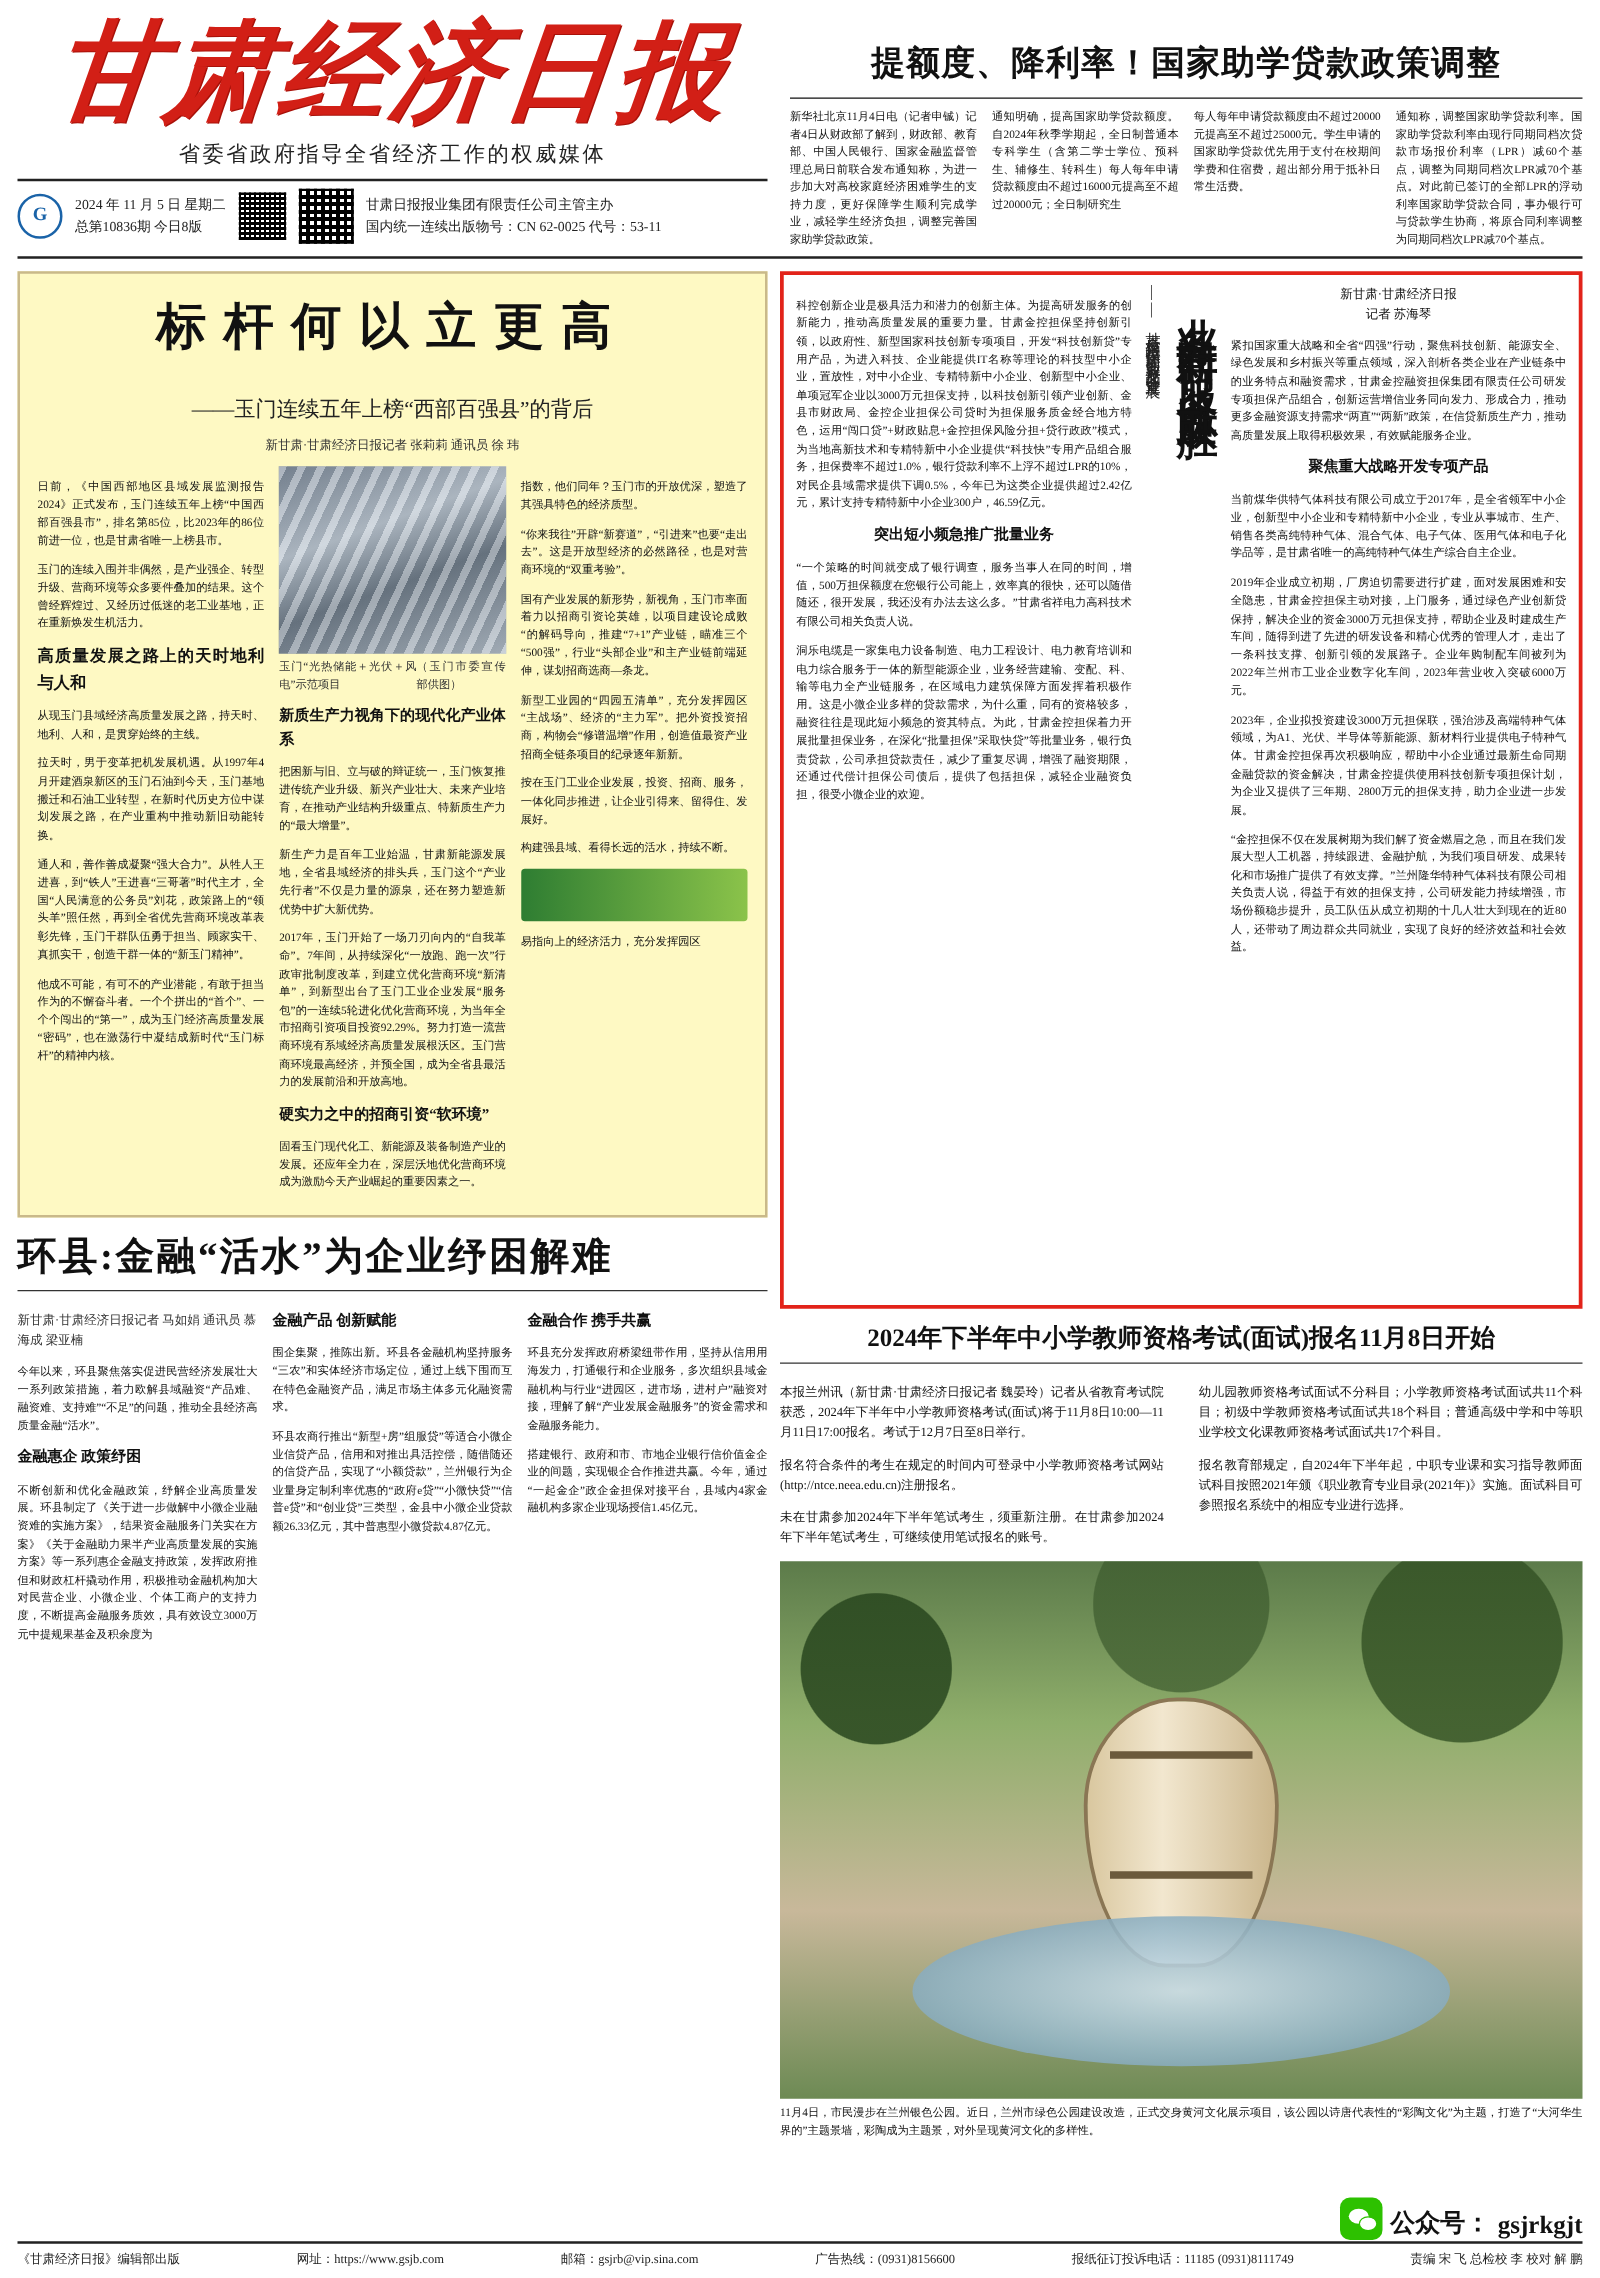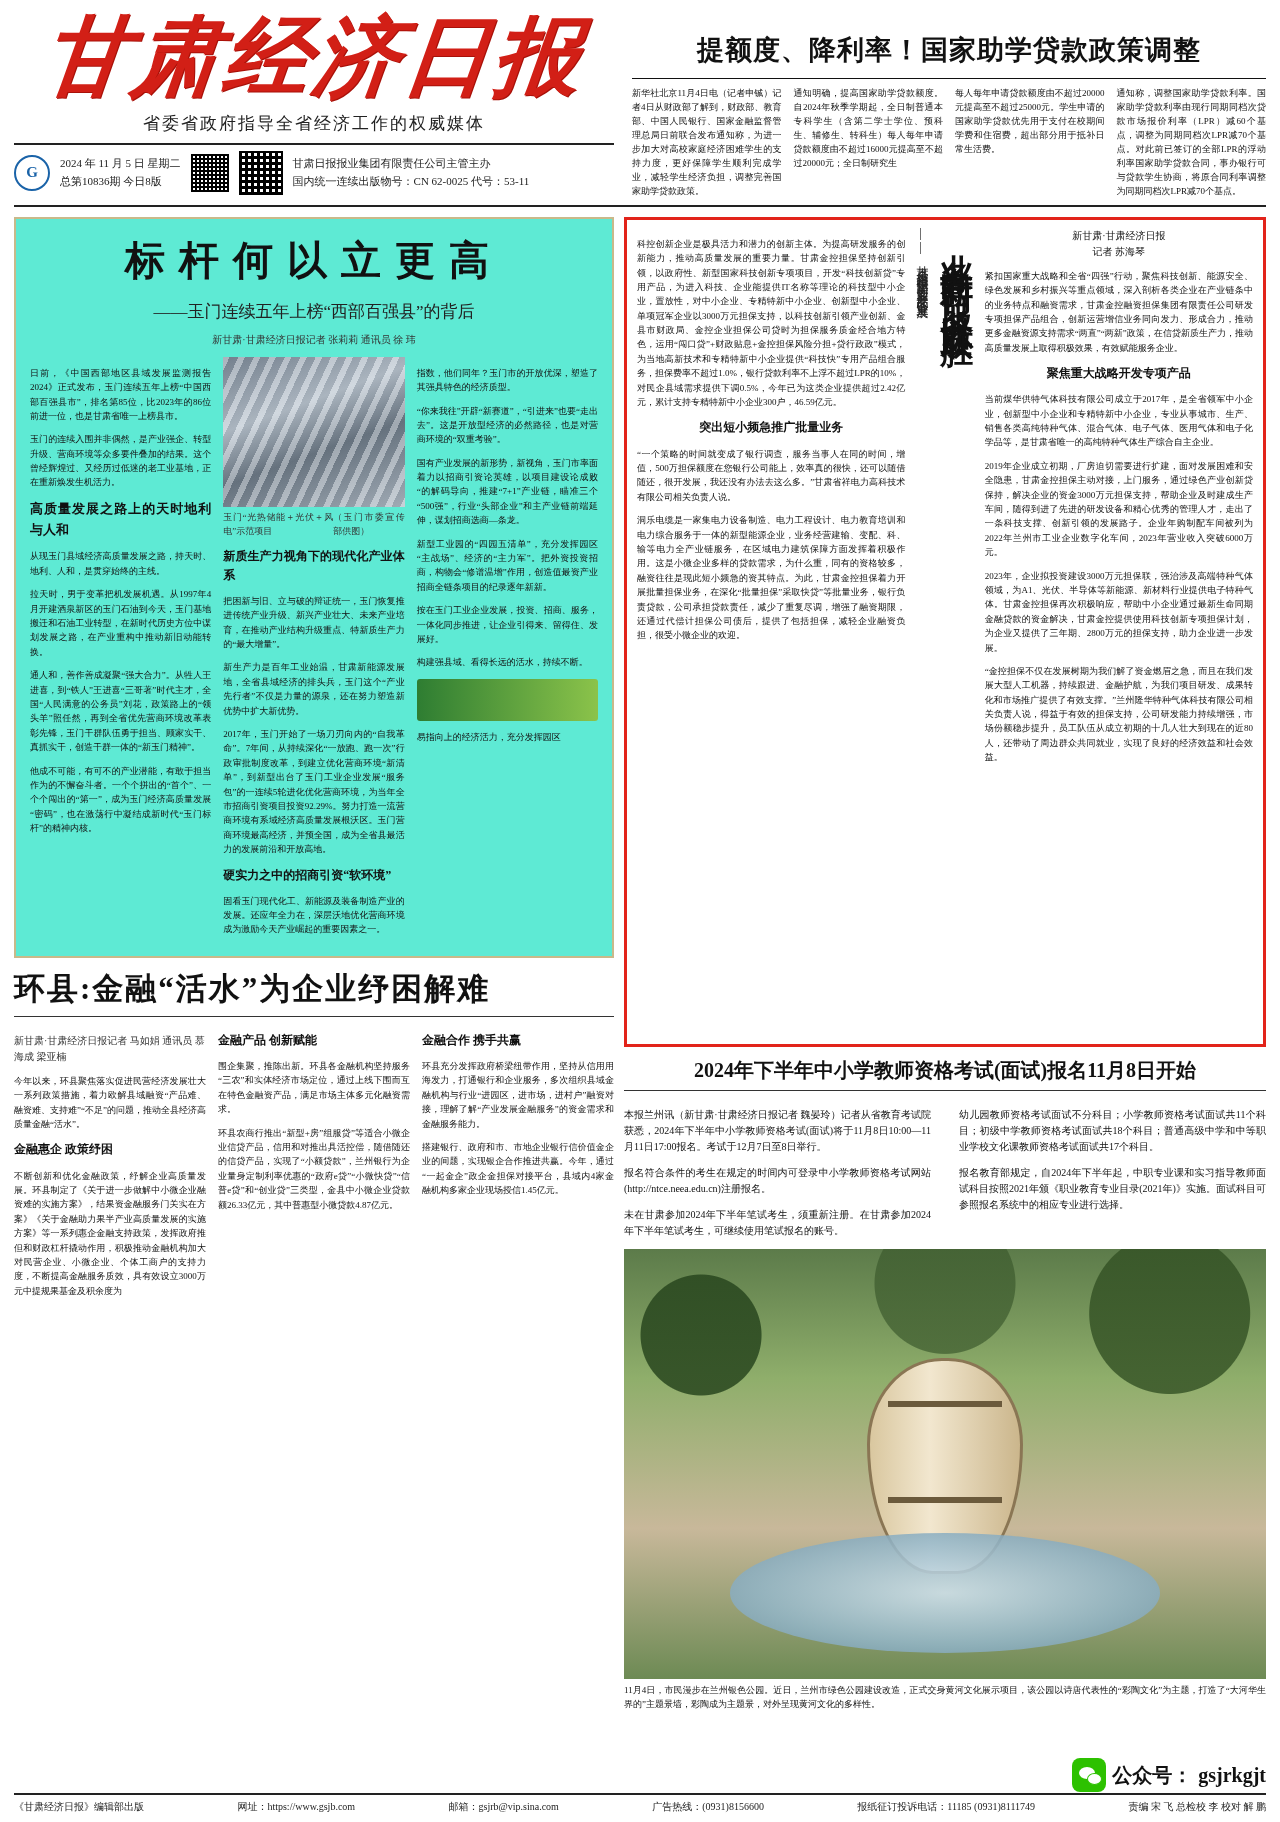--- a/index.html
+++ b/index.html
@@ -29,23 +29,23 @@
   .headline-top{font-size:27px;font-weight:bold;letter-spacing:1px;color:#111;text-align:center;padding-top:18px;}
   .hr-red{border-top:1px solid #111;margin:10px 0 8px;}
   .top-cols{display:flex;gap:12px;font-size:9px;line-height:1.55;text-align:justify;}
   .top-cols > div{flex:1;}
 
   
   .main{display:flex;gap:10px;margin-top:10px;}
   .col-left{width:600px;flex:0 0 600px;}
   .col-right{flex:1;}
 
-  .lead-box{border:2px solid #c9b98a;background:#5eead4;padding:14px 14px 10px;}
+  .lead-box{border:2px solid #c9b98a;background:#fef9c3;padding:14px 14px 10px;}
   .lead-title{font-size:40px;font-weight:bold;letter-spacing:14px;text-align:center;color:#111;}
-  .lead-sub{font-size:17px;text-align:center;margin-top:12px;color:#222;}
+  .lead-sub{font-size:17px;text-align:center;margin-top:28px;color:#222;}
   .byline{font-size:10px;text-align:center;margin-top:10px;color:#333;}
   .lead-body{display:flex;gap:12px;margin-top:10px;}
   .lead-body .c{flex:1;font-size:9px;line-height:1.6;text-align:justify;}
   .photo{background:linear-gradient(160deg,#7d8a99 0%,#b9c4cf 35%,#6e7b88 60%,#aeb9c4 100%);height:150px;position:relative;overflow:hidden;}
   .photo:after{content:"";position:absolute;inset:0;background:repeating-linear-gradient(115deg,rgba(255,255,255,.35) 0 6px,rgba(0,0,0,.08) 6px 14px);}
   .photo-cap{font-size:9px;color:#333;display:flex;justify-content:space-between;margin-top:3px;}
   .sec-h{font-size:13px;font-weight:bold;margin:8px 0 5px;}
   .sec-h2{font-size:12px;font-weight:bold;margin:8px 0 5px;}
 
   
@@ -69,21 +69,21 @@
      radial-gradient(circle at 12% 20%,rgba(40,70,30,.85) 0 60px,transparent 61px),
      radial-gradient(circle at 85% 15%,rgba(50,80,35,.8) 0 80px,transparent 81px),
      radial-gradient(circle at 50% 8%,rgba(60,90,45,.7) 0 70px,transparent 71px);}
   .vase{position:absolute;left:50%;top:38%;transform:translate(-50%,-25%);width:150px;height:210px;border-radius:48% 48% 42% 42%/40% 40% 60% 60%;background:linear-gradient(90deg,#d9c79f,#f2e7cf 40%,#cbb68c);border:3px solid #8a7654;}
   .vase:before{content:"";position:absolute;left:18px;right:18px;top:40px;height:90px;border-top:6px solid #6b5a3c;border-bottom:6px solid #6b5a3c;}
   .water{position:absolute;left:50%;bottom:6%;transform:translateX(-50%);width:430px;height:120px;border-radius:50%;background:radial-gradient(ellipse at center,#cfe3ef 0%,#93b6c9 60%,#6d94ab 100%);opacity:.85;}
   .bphoto-cap{font-size:9px;line-height:1.6;text-align:justify;margin-top:4px;}
 
   
   .footer{position:absolute;left:14px;right:14px;bottom:8px;border-top:2px solid #222;padding-top:5px;display:flex;justify-content:space-between;font-size:10px;color:#222;}
-  .wechat{position:absolute;right:14px;bottom:30px;display:flex;align-items:center;gap:6px;font-size:20px;font-weight:bold;color:#111;}
+  .wechat{position:absolute;right:14px;bottom:30px;display:flex;align-items:flex-end;gap:6px;font-size:20px;font-weight:bold;color:#111;}
   .wicon{width:34px;height:34px;border-radius:8px;background:#2dc100;position:relative;}
   .wicon:before{content:"";position:absolute;left:7px;top:9px;width:16px;height:12px;border-radius:50%;background:#fff;}
   .wicon:after{content:"";position:absolute;left:15px;top:15px;width:13px;height:10px;border-radius:50%;background:#fff;border:1px solid #2dc100;}
 </style>
 </head>
 <body>
 
 <div class="page">
 
   <div class="masthead">

